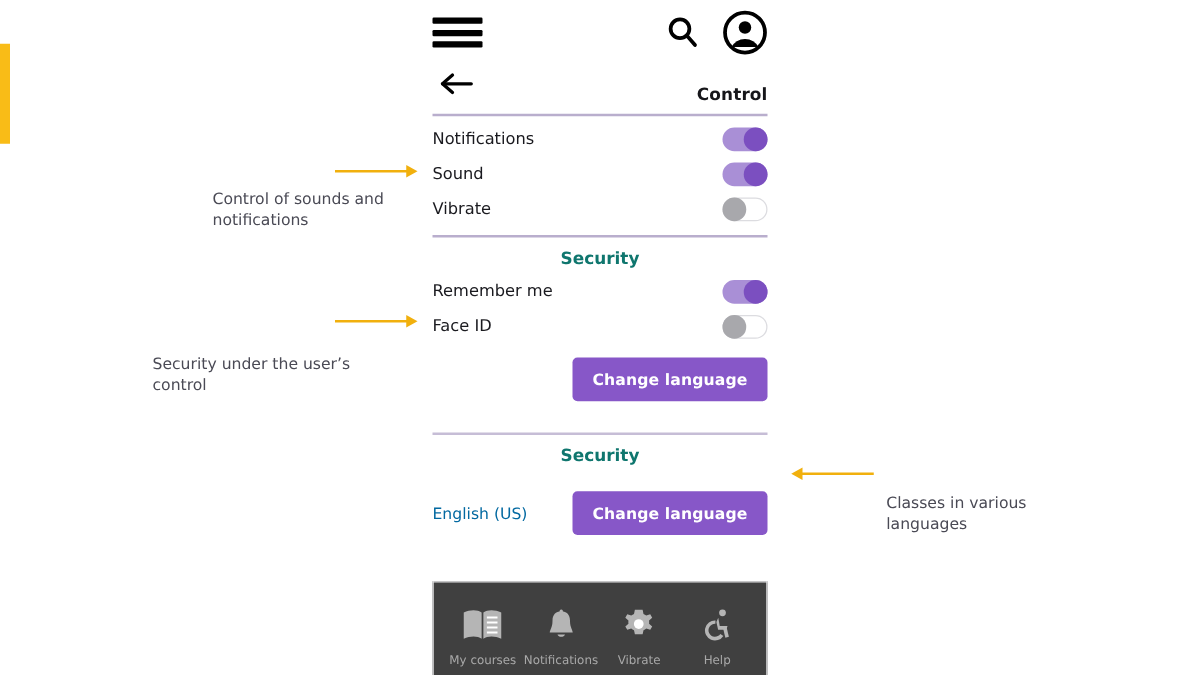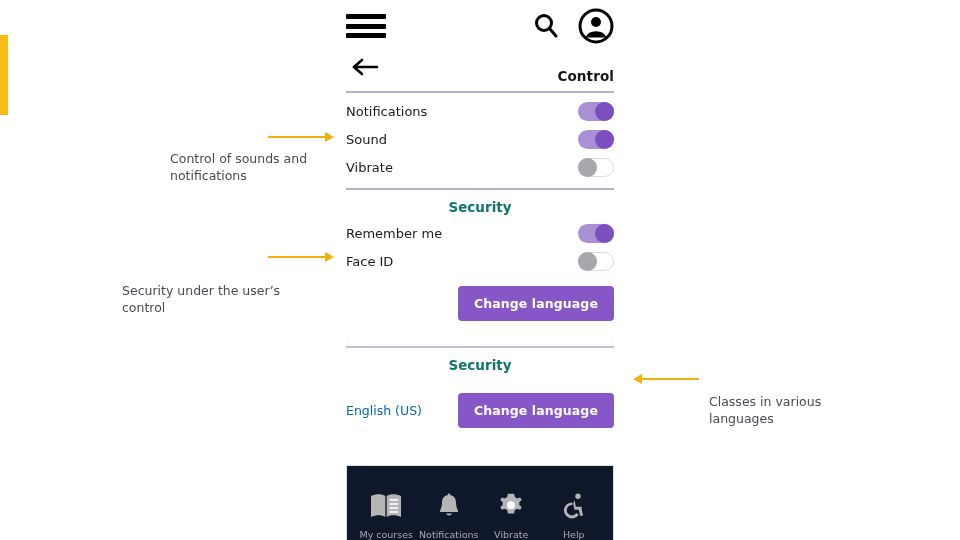--- a/index.html
+++ b/index.html
@@ -103,22 +103,22 @@
     display: flex; align-items: center; justify-content: space-between;
     margin-top: 20px;
   }
   .lang-value { font-size: 12.5px; color: #0369a1; }
 
   
   .bottom-nav {
     position: absolute; left: 0; top: 465px;
     width: 268px; height: 75px;
     border: 1px solid #e2e2e4; border-bottom: none;
-    background: #0f172a;
-    display: flex; align-items: flex-end; justify-content: space-around;
+    background: #404040;
+    display: flex; align-items: center; justify-content: space-around;
     padding: 14px 8px 0 8px;
   }
   .nav-item {
     display: flex; flex-direction: column; align-items: center; gap: 6px;
     width: 64px; cursor: pointer;
   }
   .nav-label { font-size: 9.5px; color: #a8a8a8; }
 
   
   .anno { position: absolute; color: #4a4a55; font-size: 12.5px; line-height: 17px; margin-top: 38px; }

